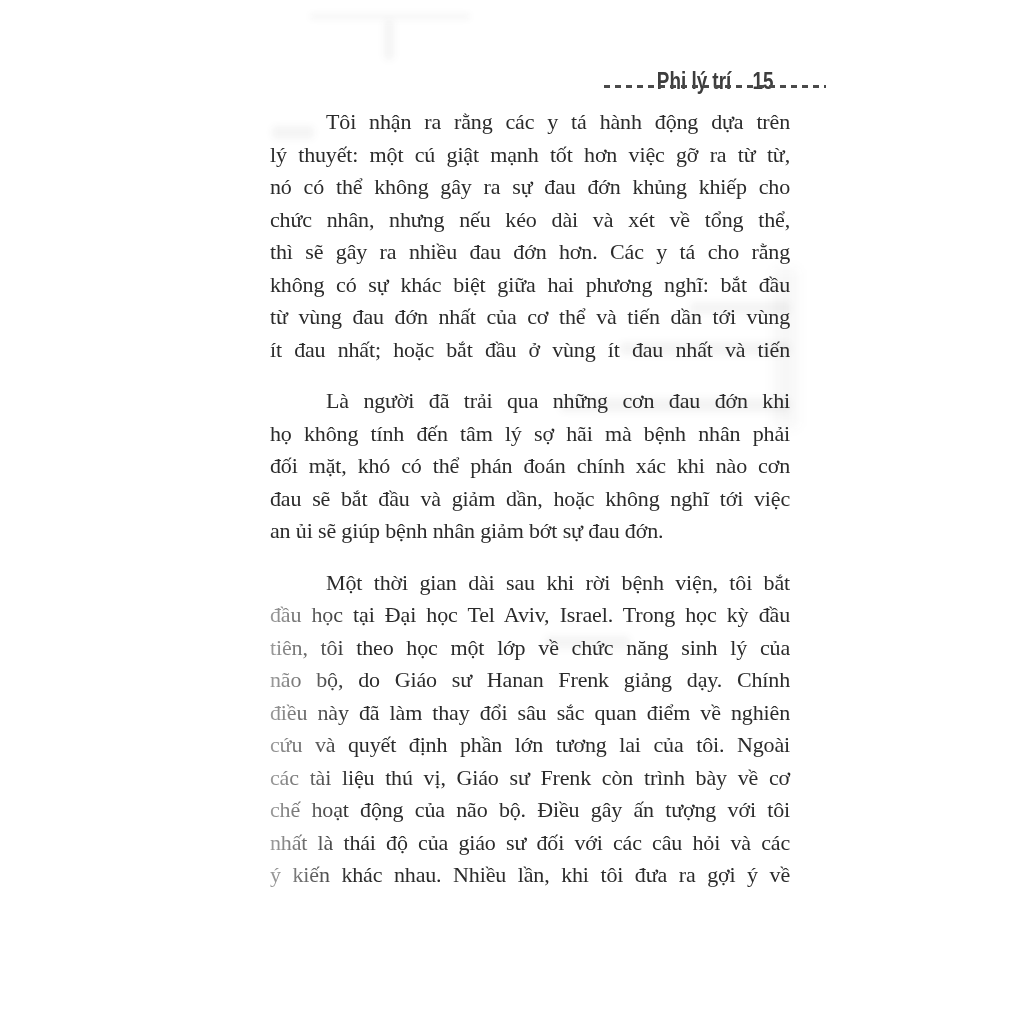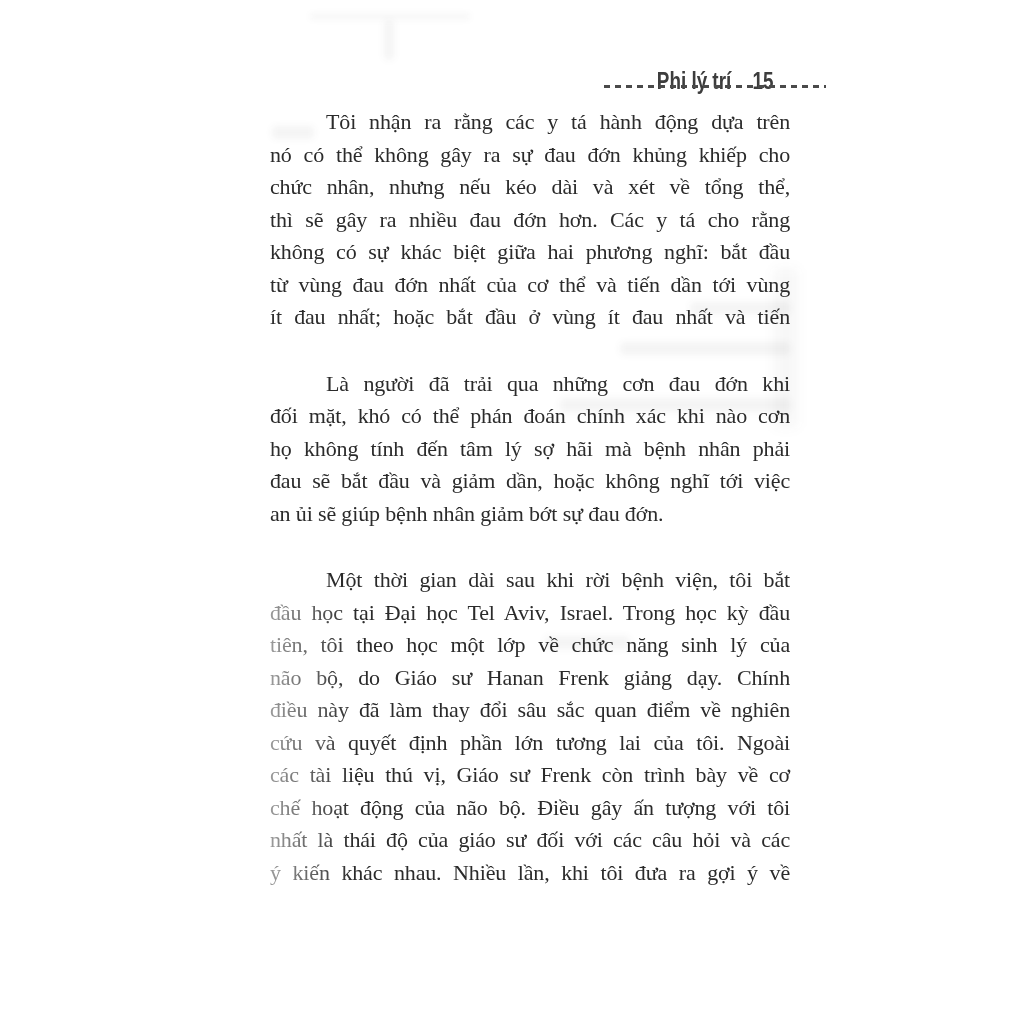--- a/index.html
+++ b/index.html
@@ -52,21 +52,21 @@
     position: absolute;
     left: 270px;
     top: 106px;
     width: 520px;
     font-family: "Liberation Serif", serif;
     font-size: 22px;
     line-height: 32.5px;
     letter-spacing: -0.15px;
     color: var(--text, #2b2b2b);
   }
-  .para + .para { margin-top: 34px; }
+  .para + .para { margin-top: 19px; }
   .line {
     text-align: justify;
     text-align-last: justify;
     min-height: 32.5px;
   }
   .line.first { padding-left: 56px; }
   .line.end { text-align-last: left; }
 
   
   .artifact {
@@ -104,31 +104,32 @@
   <div class="running-head">
     <span class="inner">
       <span>Phi lý trí</span><span class="pagenum">15</span>
     </span>
   </div>
   <div class="dash-rule"></div>
 
   <div class="text-block">
       <div class="para">
         <div class="line first">Tôi nhận ra rằng các y tá hành động dựa trên</div>
+        <div class="line">lý thuyết: một cú giật mạnh tốt hơn việc gỡ ra từ từ,</div>
         <div class="line">nó có thể không gây ra sự đau đớn khủng khiếp cho</div>
         <div class="line">chức nhân, nhưng nếu kéo dài và xét về tổng thể,</div>
         <div class="line">thì sẽ gây ra nhiều đau đớn hơn. Các y tá cho rằng</div>
         <div class="line">không có sự khác biệt giữa hai phương nghĩ: bắt đầu</div>
         <div class="line">từ vùng đau đớn nhất của cơ thể và tiến dần tới vùng</div>
         <div class="line">ít đau nhất; hoặc bắt đầu ở vùng ít đau nhất và tiến</div>
       </div>
       <div class="para">
         <div class="line first">Là người đã trải qua những cơn đau đớn khi</div>
+        <div class="line">họ không tính đến tâm lý sợ hãi mà bệnh nhân phải</div>
         <div class="line">đối mặt, khó có thể phán đoán chính xác khi nào cơn</div>
-        <div class="line">họ không tính đến tâm lý sợ hãi mà bệnh nhân phải</div>
         <div class="line">đau sẽ bắt đầu và giảm dần, hoặc không nghĩ tới việc</div>
         <div class="line end">an ủi sẽ giúp bệnh nhân giảm bớt sự đau đớn.</div>
       </div>
       <div class="para">
         <div class="line first">Một thời gian dài sau khi rời bệnh viện, tôi bắt</div>
         <div class="line">đầu học tại Đại học Tel Aviv, Israel. Trong học kỳ đầu</div>
         <div class="line">tiên, tôi theo học một lớp về chức năng sinh lý của</div>
         <div class="line">não bộ, do Giáo sư Hanan Frenk giảng dạy. Chính</div>
         <div class="line">điều này đã làm thay đổi sâu sắc quan điểm về nghiên</div>
         <div class="line">cứu và quyết định phần lớn tương lai của tôi. Ngoài</div>

